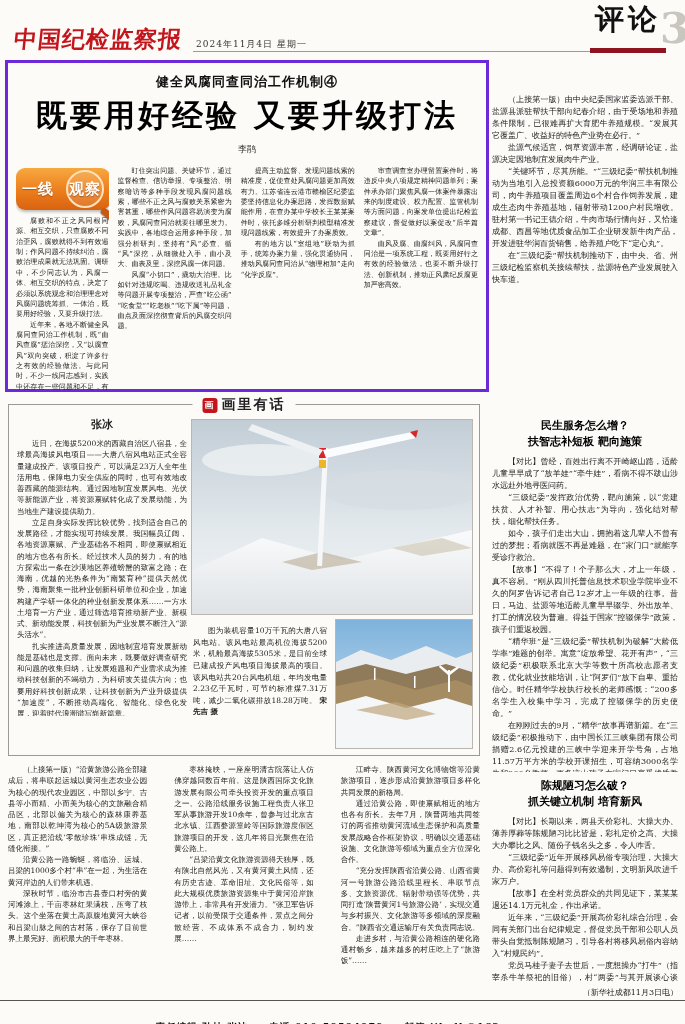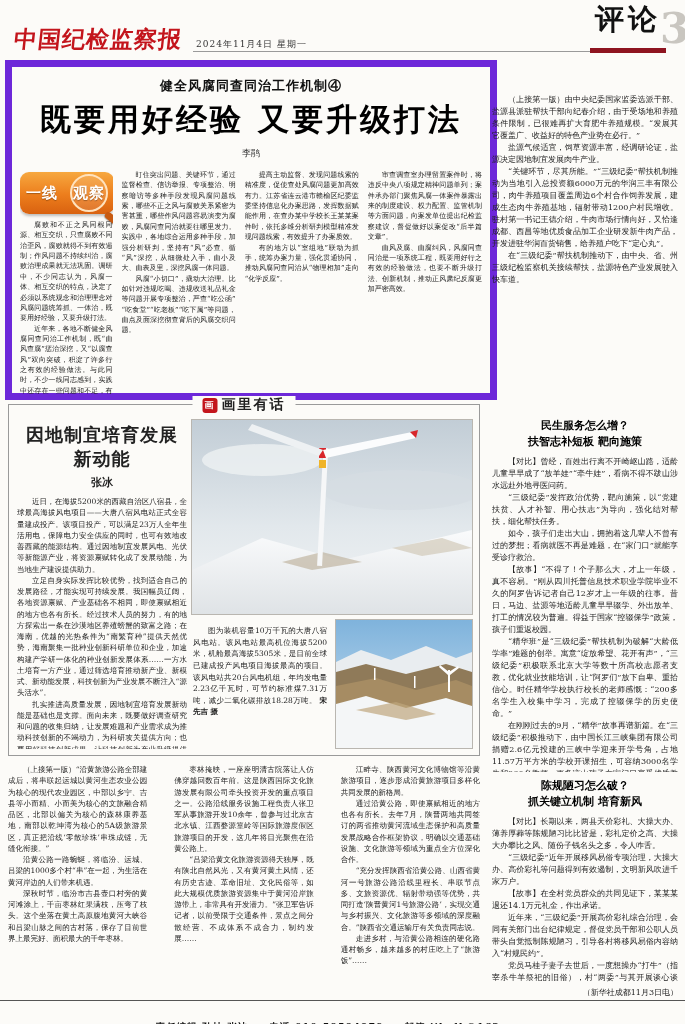--- a/index.html
+++ b/index.html
@@ -7,21 +7,21 @@
         font-family:"DejaVu Serif","Liberation Serif",serif;color:#222;overflow:hidden;}
   
   .masthead{position:absolute;left:14px;top:24px;font-size:23px;font-weight:900;color:#c3151c;
             letter-spacing:1px;transform:skewX(-6deg);font-family:"DejaVu Serif",serif;}
   .dateline{position:absolute;left:196px;top:38px;font-size:9px;color:#333;letter-spacing:1px;}
   .header-rule{position:absolute;left:193px;top:51px;width:400px;height:1px;background:#9a9a9a;}
   .section-label{position:absolute;left:595px;top:0;font-size:29px;font-weight:900;color:#111;letter-spacing:4px;}
   .section-underline{position:absolute;left:590px;top:48px;width:76px;height:5px;background:#8e1420;}
   .page-number{position:absolute;left:660px;top:4px;font-size:42px;color:#c9c6c0;font-weight:700;}
   
-  .feature{position:absolute;left:5px;top:60px;width:478px;height:326px;border:7px solid #6d28d9;background:#fcfbf8;}
+  .feature{position:absolute;left:5px;top:60px;width:478px;height:326px;border:3px solid #6d28d9;background:#fcfbf8;}
   .kicker{margin-top:10px;text-align:center;font-size:13px;font-weight:700;color:#111;letter-spacing:1px;}
   .headline{margin-top:4px;text-align:center;font-size:31px;font-weight:900;color:#000;letter-spacing:3px;}
   .byline{margin-top:6px;text-align:center;font-size:9px;color:#333;}
   .feature-cols{display:flex;gap:9px;padding:10px 8px 0 8px;}
   .fcol{height:226px;overflow:hidden;font-size:7px;line-height:1.48;}
   .fcol0{width:94px;}
   .fcolN{width:116px;}
   .para{margin:0;text-indent:2em;text-align:justify;}
   
   .badge{position:relative;width:94px;height:42px;border-radius:9px;margin:2px 0 6px 0;
@@ -141,21 +141,20 @@
       </div>
     <div class="news-dateline">（新华社成都11月3日电）</div>
   </div>
 
   <div class="picsec">
     <div class="picsec-title">
       <span class="seal">画</span>
       <span>画里有话</span>
     </div>
     <div class="pic-left">
-      <div class="pic-headline">因地制宜培育发展新动能</div>
       <div class="pic-byline">张冰</div>
       <div class="pic-body">
           <p class="para">近日，在海拔5200米的西藏自治区八宿县，全球最高海拔风电项目——大唐八宿风电站正式全容量建成投产。该项目投产，可以满足23万人全年生活用电，保障电力安全供应的同时，也可有效地改善西藏的能源结构。通过因地制宜发展风电、光伏等新能源产业，将资源禀赋转化成了发展动能，为当地生产建设提供助力。</p>
           <p class="para">立足自身实际发挥比较优势，找到适合自己的发展路径，才能实现可持续发展。我国幅员辽阔，各地资源禀赋、产业基础各不相同，即使禀赋相近的地方也各有所长。经过技术人员的努力，有的地方探索出一条在沙漠地区养殖螃蟹的致富之路；在海南，优越的光热条件为“南繁育种”提供天然优势，海南聚集一批种业创新科研单位和企业，加速构建产学研一体化的种业创新发展体系……一方水土培育一方产业，通过筛选培育推动新产业、新模式、新动能发展，科技创新为产业发展不断注入“源头活水”。</p>
           <p class="para">扎实推进高质量发展，因地制宜培育发展新动能是基础也是支撑。面向未来，既要做好调查研究和问题的收集归纳，让发展难题和产业需求成为推动科技创新的不竭动力，为科研攻关提供方向；也要用好科技创新成果，让科技创新为产业升级提供“加速度”，不断推动高端化、智能化、绿色化发展，迎着时代浪潮谱写崭新篇章。</p>
         </div>
     </div>
 
     <div class="photo photo-big">
       <svg width="280" height="194" viewBox="0 0 280 194">

